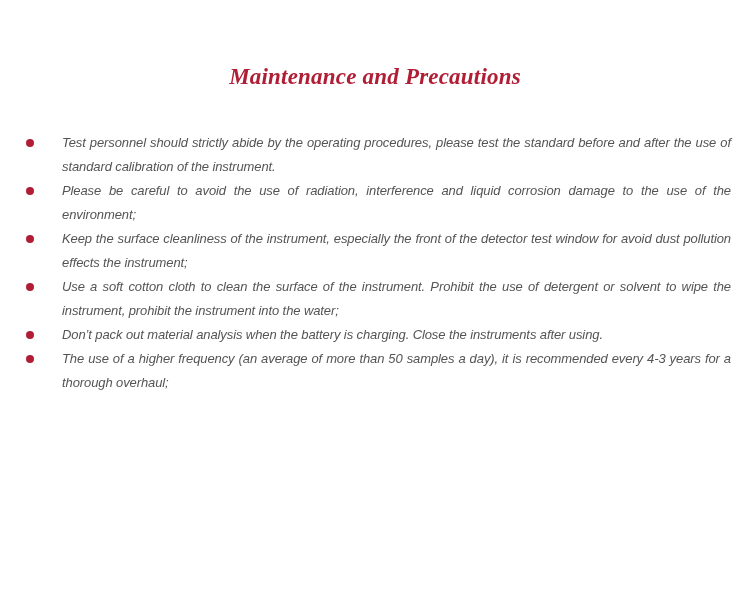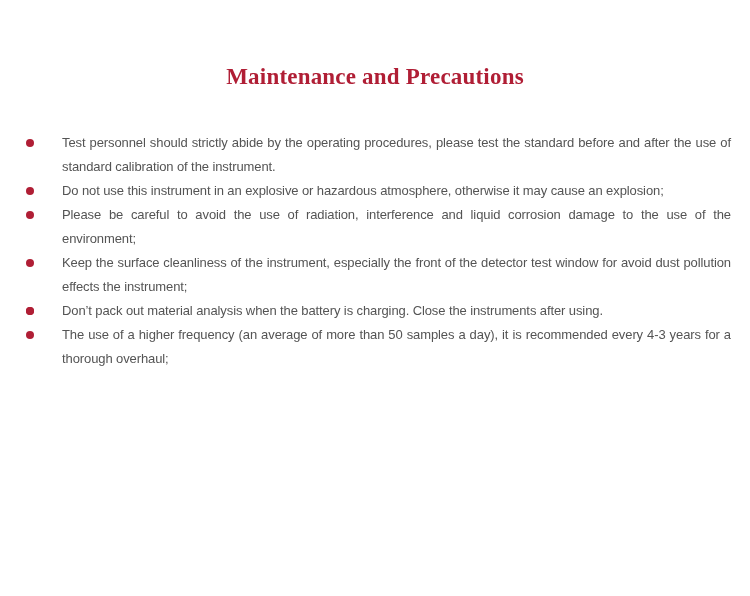--- a/index.html
+++ b/index.html
@@ -8,20 +8,21 @@
     background: #ffffff;
   }
   .page {
     position: relative;
     width: 750px;
     height: 496px;
     background: #ffffff;
     font-family: "Liberation Sans", sans-serif;
     overflow: hidden;
     box-sizing: border-box;
+    font-style: italic;
   }
   .page-title {
     margin: 0;
     padding-top: 63px;
     text-align: center;
     font-family: "Liberation Serif", serif;
     font-weight: bold;
     font-size: 23px;
     line-height: 27px;
     color: var(--accent, #B01E35);
@@ -58,32 +59,29 @@
 <div class="page">
   <h1 class="page-title">Maintenance and Precautions</h1>
 
   <ul class="precautions-list">
     <li class="list-item">
       <span class="bullet-icon"></span>
       <span>Test personnel should strictly abide by the operating procedures, please test the standard before and after the use of standard calibration of the instrument.</span>
     </li>
     <li class="list-item">
       <span class="bullet-icon"></span>
-      <span>Do not use this instrument in an explosive or hazardous atmosphere, otherwise it may cause an explosion;</span>
-    </li>
-    <li class="list-item">
-      <span class="bullet-icon"></span>
       <span>Please be careful to avoid the use of radiation, interference and liquid corrosion damage to the use of the environment;</span>
     </li>
     <li class="list-item">
       <span class="bullet-icon"></span>
       <span>Keep the surface cleanliness of the instrument, especially the front of the detector test window for avoid dust pollution effects the instrument;</span>
     </li>
     <li class="list-item">
       <span class="bullet-icon"></span>
+      <span>Use a soft cotton cloth to clean the surface of the instrument. Prohibit the use of detergent or solvent to wipe the instrument, prohibit the instrument into the water;</span>
     </li>
     <li class="list-item">
       <span class="bullet-icon"></span>
       <span>Don’t pack out material analysis when the battery is charging. Close the instruments after using.</span>
     </li>
     <li class="list-item">
       <span class="bullet-icon"></span>
       <span>The use of a higher frequency (an average of more than 50 samples a day), it is recommended every 4-3 years for a thorough overhaul;</span>
     </li>
   </ul>

